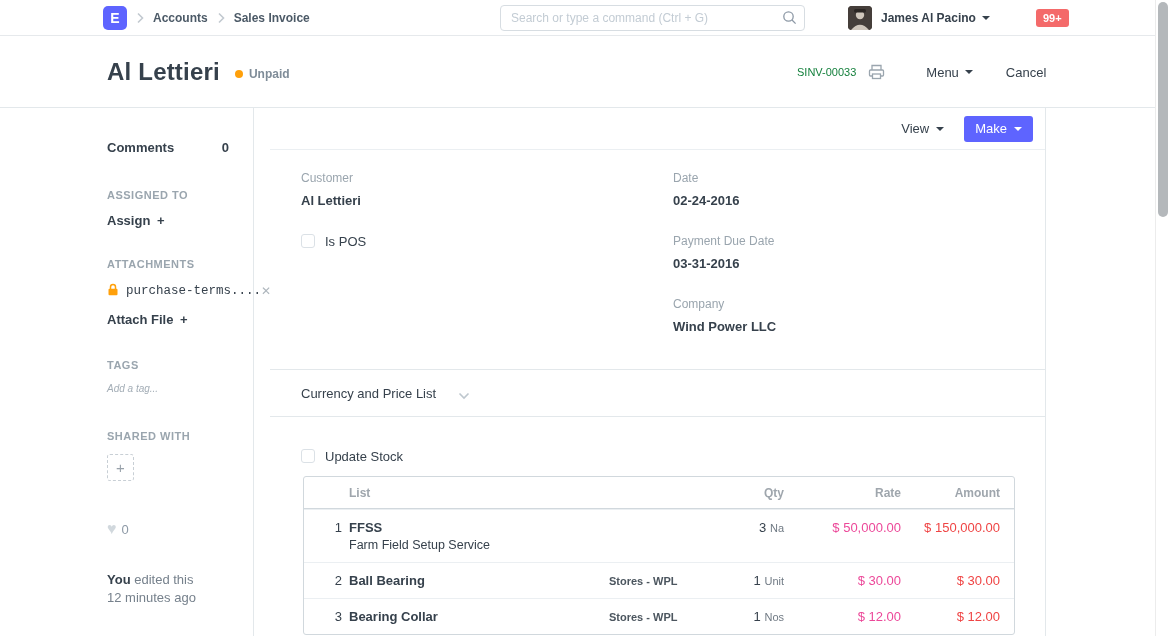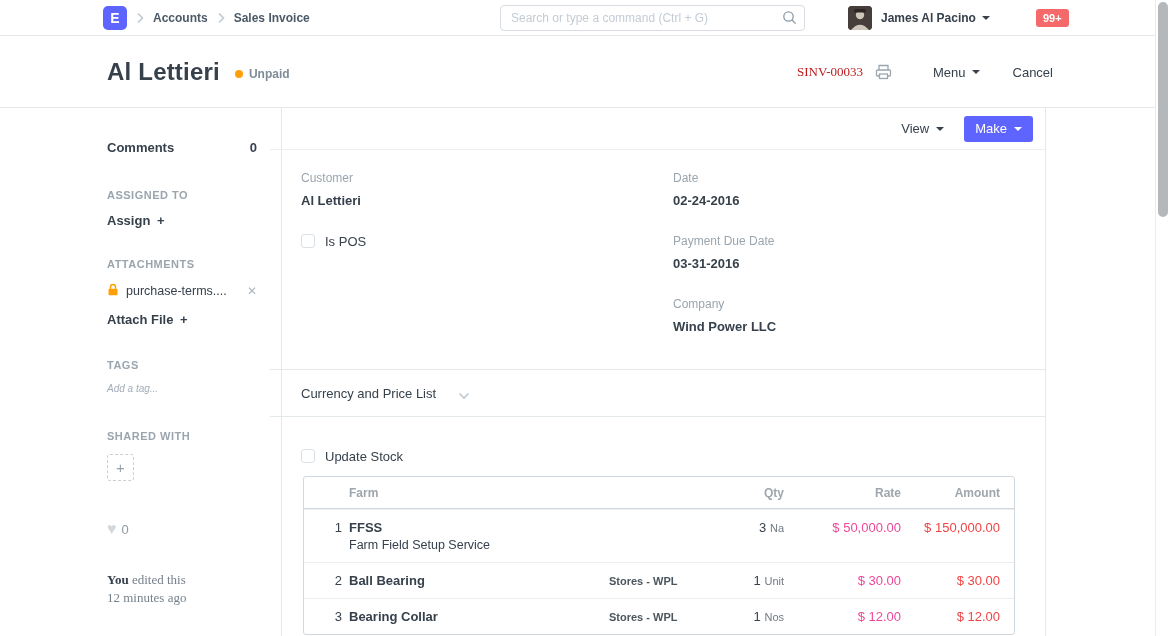--- a/index.html
+++ b/index.html
@@ -29,49 +29,49 @@
 
   
   .page-head { position:absolute; top:36px; left:0; width:1170px; height:72px; background:#fff;
     border-bottom:1px solid #e3e8eb; z-index:4; }
   .title-row { position:absolute; left:107px; top:0; height:72px; display:flex; align-items:center; }
   .page-title { font-size:24px; font-weight:700; color:#36414c; letter-spacing:0.2px; }
   .indicator { display:flex; align-items:center; margin-left:15px; margin-top:4px; }
   .dot { width:8px; height:8px; border-radius:50%; background:#ffa00a; margin-right:6px; }
   .status-label { font-size:12px; font-weight:700; color:#7f8c98; }
   .head-actions { position:absolute; left:797px; top:0; height:72px; display:flex; align-items:center; }
-  .doc-id { font-size:13px; color:#b91c1c;font-family:Liberation Serif, serif; }
+  .doc-id { font-size:11px; color:#15803d; }
   .icon-btn { margin-left:12px; display:flex; align-items:center; }
   .grid-icon { margin-left:5px; display:grid; grid-template-columns:repeat(3,4px); grid-template-rows:repeat(3,3px);
     gap:1px; }
   .grid-icon i { background:#9aa5ae; }
   .menu-btn { margin-left:22px; font-size:13px; color:#36414c; display:flex; align-items:center; }
   .cancel-btn { margin-left:33px; font-size:13px; color:#36414c; }
 
   
   .body-area { position:absolute; top:108px; left:0; width:1170px; bottom:0; background:#fff; }
 
-  .sidebar { position:absolute; left:0; top:0; bottom:0; width:282px; border-right:1px solid #e3e8eb;
+  .sidebar { position:absolute; left:0; top:0; bottom:0; width:254px; border-right:1px solid #e3e8eb;
     padding:32px 24px 0 107px; }
   .comments-row { display:flex; justify-content:space-between; font-size:13px; font-weight:700;
     color:#36414c; margin-bottom:34px; }
   .side-heading { font-size:11px; font-weight:600; color:#9aa5ae; letter-spacing:0.5px; margin-bottom:12px; }
   .side-action { font-size:13px; font-weight:700; color:#36414c; margin-bottom:30px; cursor:pointer; }
   .side-action .plus { font-weight:600; margin-left:3px; }
   .file-row { display:flex; align-items:center; margin-bottom:12px; }
-  .file-name { font-size:12.5px; color:#36414c; margin-left:7px; flex:1; white-space:nowrap; }
+  .file-name { font-size:12.5px; color:#36414c; margin-left:7px; flex:1; white-space:nowrap;font-family:Liberation Mono, monospace; }
   .file-close { color:#aeb6bd; font-size:12px; }
   .attach-action { margin-bottom:32px; }
   .tag-placeholder { font-size:10px; font-style:italic; color:#a3adb6; margin-bottom:36px; }
   .share-plus { width:27px; height:27px; border:1px dashed #c8cfd5; border-radius:3px; color:#98a1aa;
     font-size:15px; display:flex; align-items:center; justify-content:center; margin-bottom:40px; cursor:pointer; }
   .likes-row { display:flex; align-items:center; margin-bottom:34px; }
   .heart { color:#d1d8dd; font-size:16px; line-height:16px; }
   .like-count { font-size:13px; color:#8d99a6; margin-left:5px; }
-  .activity { font-size:13px; color:#76818c; line-height:18px; margin-bottom:33px;font-family:Liberation Serif, serif; }
+  .activity { font-size:13px; color:#76818c; line-height:18px; margin-bottom:33px; }
   .activity .who { font-weight:700; color:#36414c; }
 
   .main { position:absolute; left:270px; top:0; bottom:0; width:776px; border-right:1px solid #e3e8eb;
     overflow:hidden; }
   .toolbar { height:42px; display:flex; align-items:center; justify-content:flex-end; padding-right:12px;
     border-bottom:1px solid #ebeff2; }
   .view-btn { font-size:13px; color:#36414c; display:flex; align-items:center; margin-right:20px; }
   .make-btn { background:#5e64ff; color:#fff; font-size:13px; height:26px; border:none; border-radius:3px;
     padding:0 11px; display:flex; align-items:center; font-family:inherit; }
   .make-btn .caret { border-top-color:#fff; margin-left:7px; }
@@ -298,21 +298,21 @@
     <div class="section-3">
       <div class="check-row">
         <span class="checkbox"></span>
         <span class="check-label">Update Stock</span>
       </div>
     </div>
 
     <div class="items-grid">
       <div class="grow ghead">
         <div class="gcell c-idx"></div>
-        <div class="gcell c-item">Farm</div>
+        <div class="gcell c-item">List</div>
         <div class="gcell c-wh"></div>
         <div class="gcell c-qty">Qty</div>
         <div class="gcell c-rate">Rate</div>
         <div class="gcell c-amt">Amount</div>
       </div>
 
       <div class="grow">
         <div class="gcell c-idx">1</div>
         <div class="gcell c-item">
           <div class="item-name">FFSS</div>

